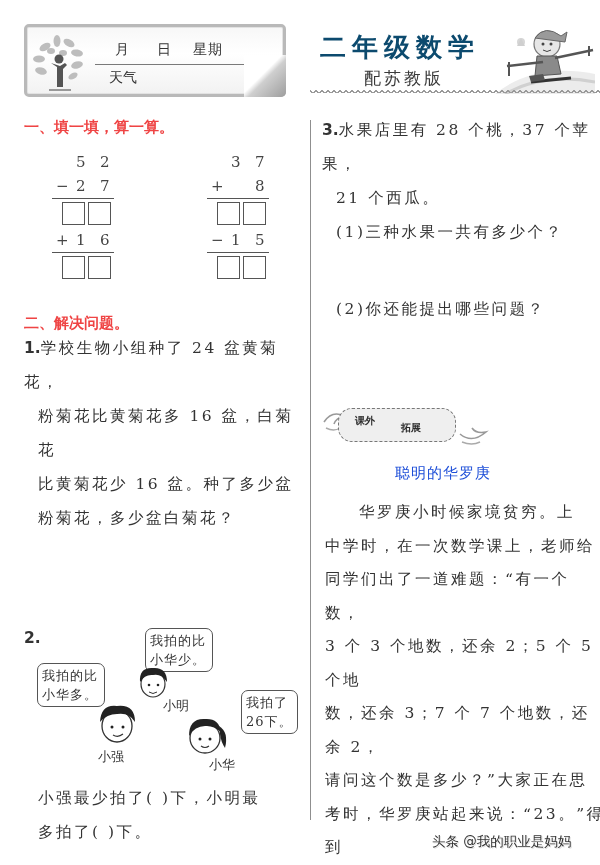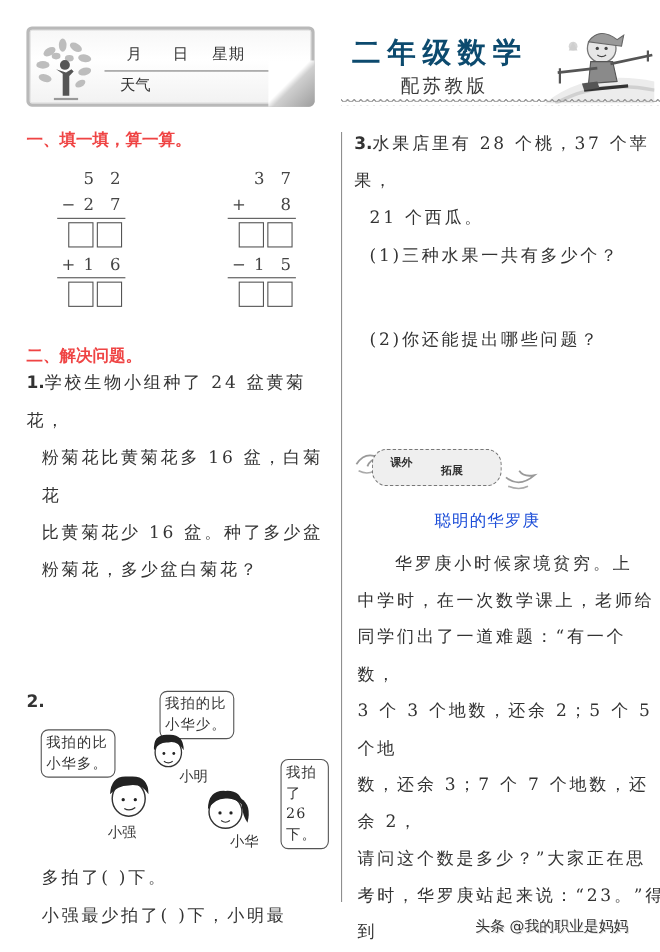--- a/index.html
+++ b/index.html
@@ -219,21 +219,21 @@
 </div>
 
 <div class="bubble" style="left:37px; top:663px; width:68px;">
   <div>我拍的比</div>
   <div>小华多。</div>
 </div>
 <div class="bubble" style="left:145px; top:628px; width:68px;">
   <div>我拍的比</div>
   <div>小华少。</div>
 </div>
-<div class="bubble" style="left:255px; top:690px; width:44px;">
+<div class="bubble" style="left:241px; top:690px; width:57px;">
   <div>我拍了</div>
   <div>26下。</div>
 </div>
 
 <svg class="kid" style="left:95px; top:700px;" width="44" height="46" viewBox="0 0 44 46">
   <ellipse cx="22" cy="26" rx="15" ry="16" fill="#fff" stroke="#333" stroke-width="1.3"></ellipse>
   <path d="M5 22 Q6 4 22 6 Q40 4 40 22 Q34 12 22 14 Q12 14 5 22 Z" fill="#222"></path>
   <circle cx="17" cy="27" r="1.5" fill="#222"></circle>
     <circle cx="28" cy="27" r="1.5" fill="#222"></circle>
   <path d="M18 35 Q23 38 28 34" stroke="#333" stroke-width="1.2" fill="none"></path>
@@ -253,22 +253,22 @@
   <ellipse cx="20" cy="26" rx="15" ry="15" fill="#fff" stroke="#333" stroke-width="1.3"></ellipse>
   <path d="M4 24 Q4 6 20 7 Q34 6 36 20 Q28 13 20 14 Q10 14 4 24 Z" fill="#222"></path>
   <path d="M34 14 Q44 20 40 36 Q36 30 35 22 Z" fill="#222"></path>
   <circle cx="15" cy="27" r="1.5" fill="#222"></circle>
     <circle cx="25" cy="27" r="1.5" fill="#222"></circle>
   <path d="M16 34 Q20 37 24 34" stroke="#333" stroke-width="1.1" fill="none"></path>
 </svg>
 <div class="kid-name" style="left:209px; top:756px;">小华</div>
 
 <div class="para" style="left:38px; top:781px; width:270px;">
+  <div>小强最少拍了(      )下，小明最</div>
   <div>多拍了(    )下。</div>
-  <div>小强最少拍了(      )下，小明最</div>
 </div>
 
 <div class="para" style="left:322px; top:113px; width:278px;">
   <div><span class="num">3.</span><span>水果店里有 28 个桃，37 个苹果，</span></div>
   <div style="padding-left:14px">21 个西瓜。</div>
   <div style="padding-left:14px">(1)三种水果一共有多少个？</div>
 </div>
 <div class="para" style="left:336px; top:292px;">(2)你还能提出哪些问题？</div>
 
 <svg style="position:absolute; left:322px; top:402px;" width="168" height="46" viewBox="0 0 168 46">

